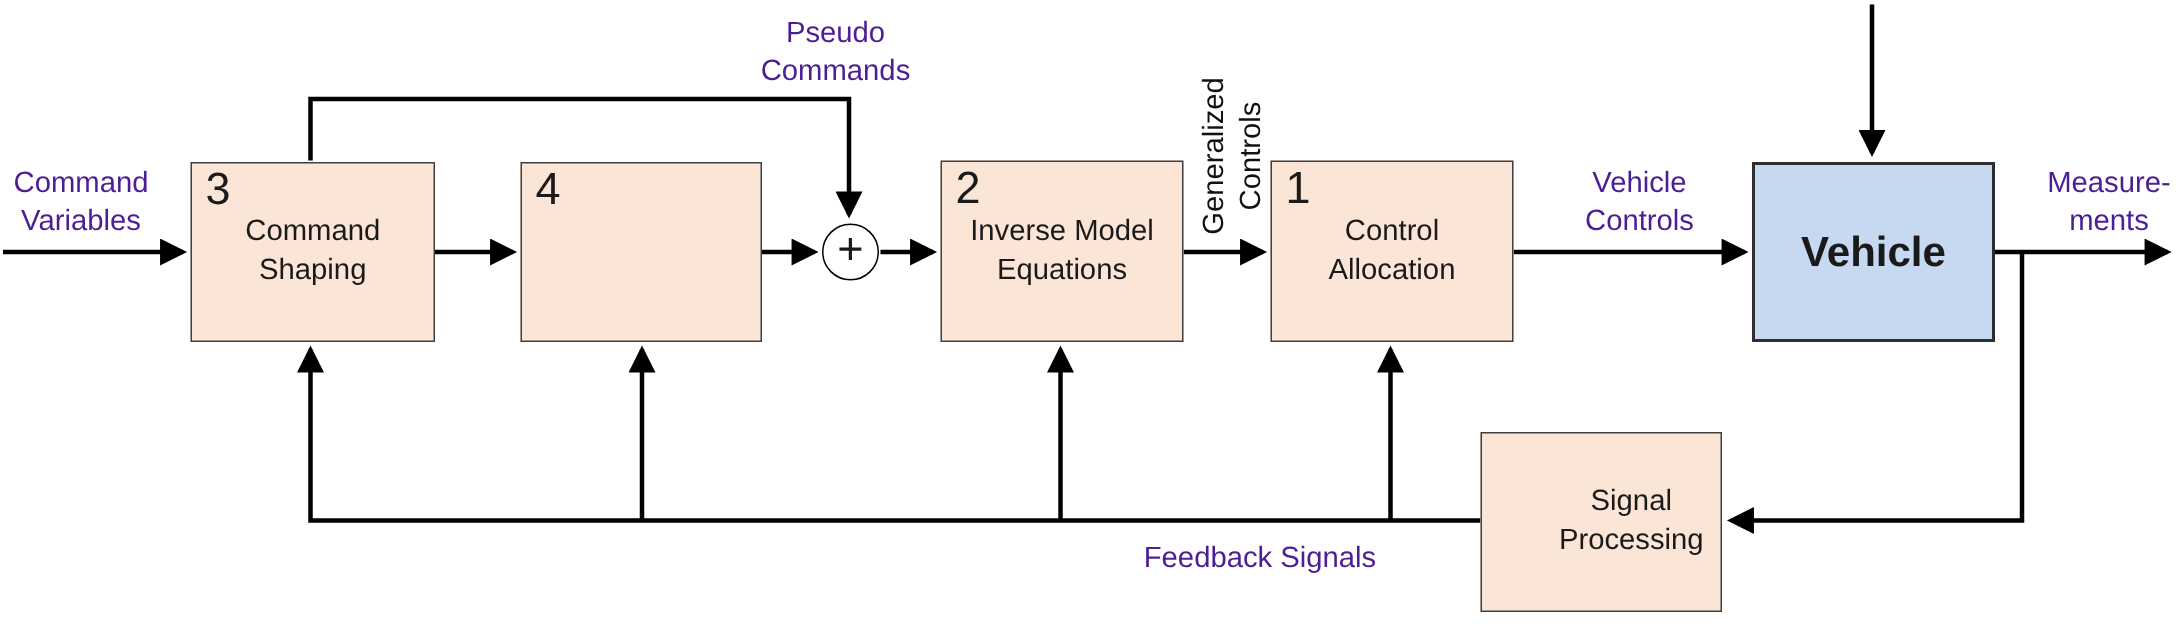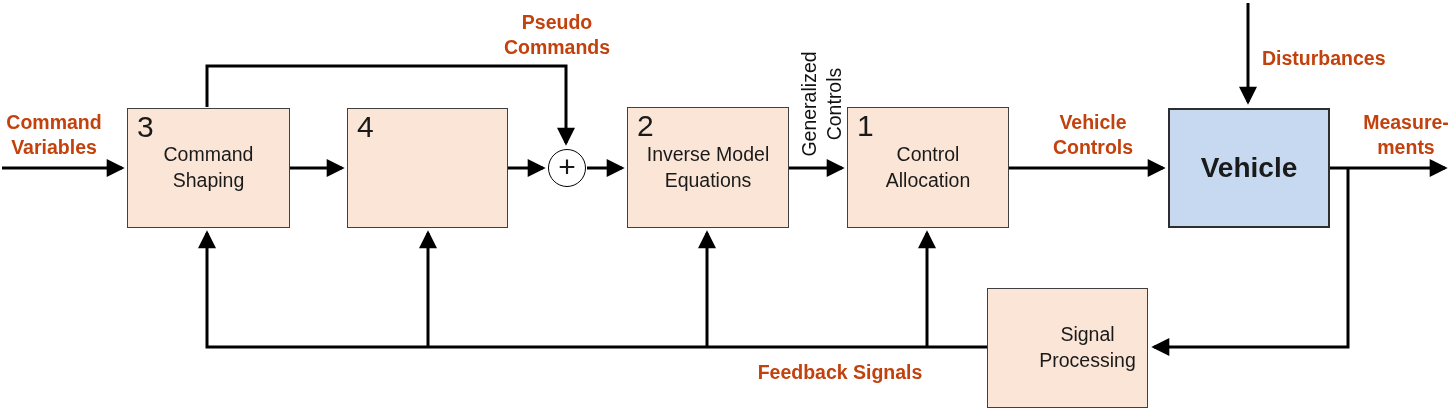--- a/index.html
+++ b/index.html
@@ -35,21 +35,21 @@
     position:absolute; left:548px; top:149px;
     width:38px; height:38px; box-sizing:border-box;
     border:1.6px solid #000; border-radius:50%;
     background:#ffffff;
     display:flex; align-items:center; justify-content:center;
     font-size:30px; font-weight:400; padding-bottom:3px;
   }
   .lbl {
     position:absolute;
     font-size:19.5px; line-height:1.3;
-    white-space:pre-line; text-align:center; color:#c2410c;font-weight:bold;
+    white-space:pre-line; text-align:center; color:#4c1d95;
   }
   .lbl-rotated {
     position:absolute;
     left:822px; top:104px;
     transform:translate(-50%,-50%) rotate(-90deg);
     font-size:19.5px; line-height:1.28;
     white-space:pre-line; text-align:center; color:#111;
   }
 </style>
 </head>
@@ -121,20 +121,19 @@
 
   <div class="lbl" style="left:476px; top:10px; width:162px;">Pseudo
 Commands</div>
 
   <div class="lbl-rotated">Generalized
 Controls</div>
 
   <div class="lbl" style="left:1018px; top:110px; width:150px;">Vehicle
 Controls</div>
 
-  <div class="lbl" style="left:1262px; top:46px; width:130px; text-align:left;">Disturbances</div>
 
   <div class="lbl" style="left:1332px; top:110px; width:116px;margin-left:16px;">Measure-
 ments</div>
 
   <div class="lbl" style="left:740px; top:360px; width:200px;">Feedback Signals</div>
 
 </div>
 
 </body></html>

